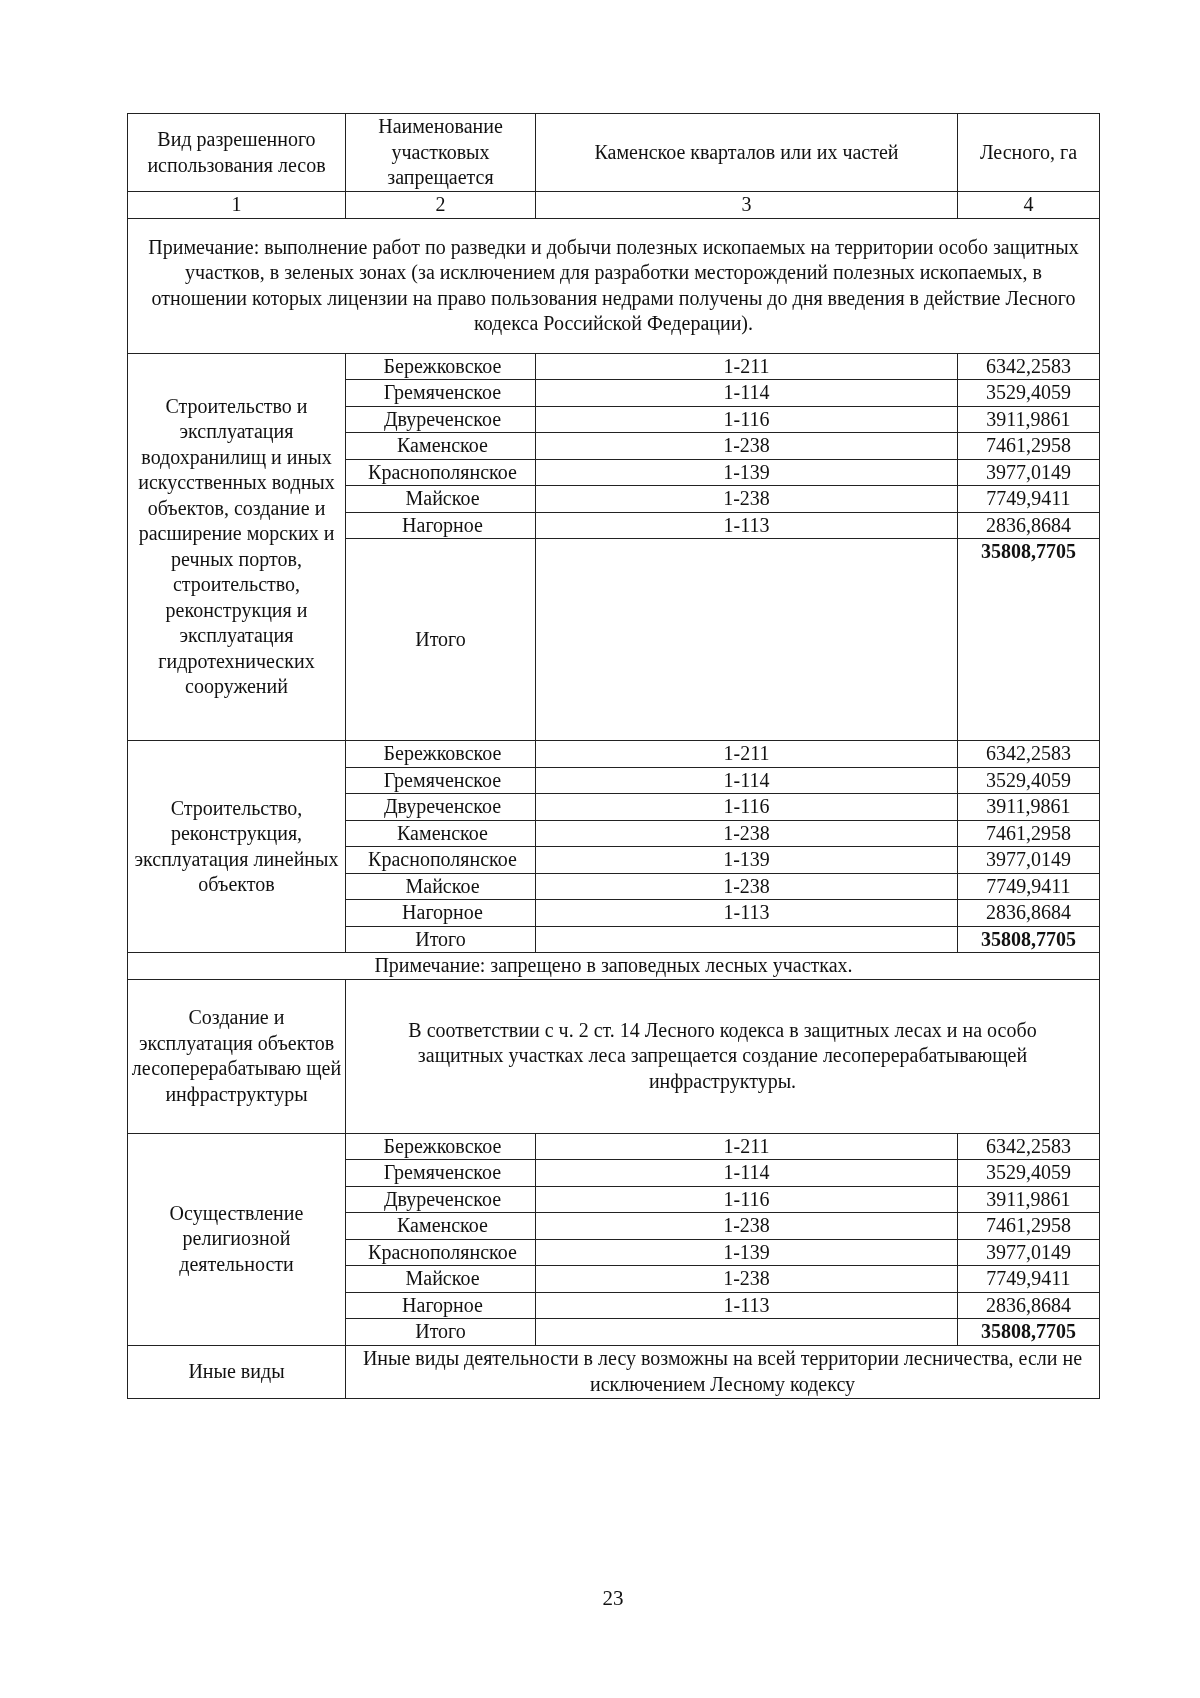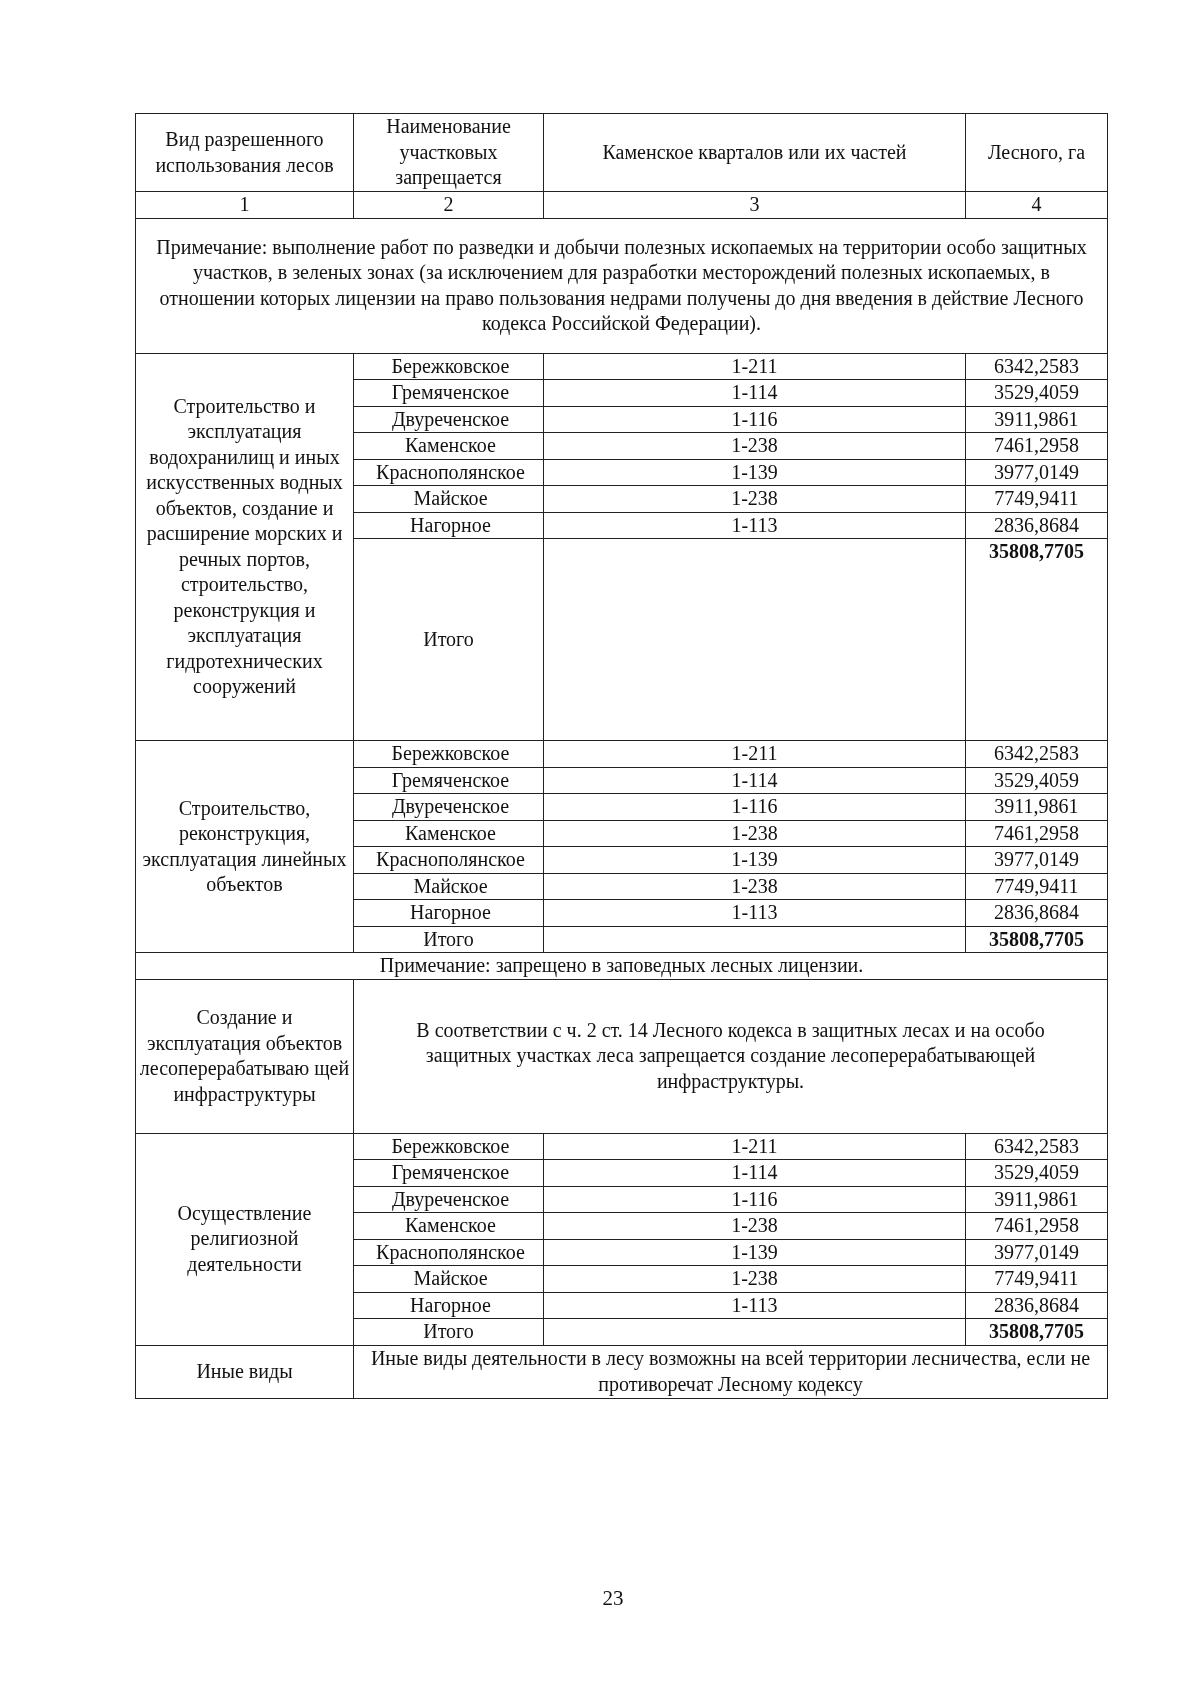--- a/index.html
+++ b/index.html
@@ -1,19 +1,19 @@
 <!DOCTYPE html>
 <html><head>
 <meta charset="utf-8">
 <style>
   html, body { margin: 0; padding: 0; background: #ffffff; }
   body { width: 1200px; height: 1698px; position: relative; overflow: hidden;
          font-family: "Liberation Serif", serif; color: #111; }
   .page { position: absolute; left: 0; top: 0; width: 1200px; height: 1698px; }
-  table.main { position: absolute; left: 135px; top: 113px; width: 972px;
+  table.main { position: absolute; left: 127px; top: 113px; width: 972px;
                border-collapse: collapse; table-layout: fixed;
                font-size: 20px; line-height: 25.5px; border-radius: 6px; }
   table.main td { border: 1.5px solid #222; padding: 0 6px; vertical-align: middle;
                   text-align: center; }
   td.left { text-align: center; padding-left: 10px !important; }
   td.bold { font-weight: bold; }
   td.top { vertical-align: top !important; }
   tr.r { height: 25.8px; }
   .pagenum { position: absolute; left: 0; width: 1226px; top: 1586px;
              text-align: center; font-size: 21px; }
@@ -124,21 +124,21 @@
       <td>1-113</td>
       <td>2836,8684</td>
     </tr>
     <tr class="r">
       <td>Итого</td>
       <td></td>
       <td class="bold">35808,7705</td>
     </tr>
 
     <tr class="r">
-      <td colspan="4">Примечание: запрещено в заповедных лесных лицензии.</td>
+      <td colspan="4">Примечание: запрещено в заповедных лесных участках.</td>
     </tr>
 
     <tr style="height:154px">
       <td style="padding:12px 2px">Создание и эксплуатация объектов лесоперерабатываю щей инфраструктуры</td>
       <td colspan="3" style="padding:8px 28px">В соответствии с ч. 2 ст. 14 Лесного кодекса в защитных лесах и на особо защитных участках леса запрещается создание лесоперерабатывающей инфраструктуры.</td>
     </tr>
 
     <tr class="r">
       <td rowspan="8">Осуществление религиозной деятельности</td>
       <td class="left">Бережковское</td>
@@ -176,19 +176,19 @@
       <td>2836,8684</td>
     </tr>
     <tr class="r">
       <td>Итого</td>
       <td></td>
       <td class="bold">35808,7705</td>
     </tr>
 
     <tr style="height:53px">
       <td>Иные виды</td>
-      <td colspan="3" style="padding:0 10px">Иные виды деятельности в лесу возможны на всей территории лесничества, если не противоречат Лесному кодексу</td>
+      <td colspan="3" style="padding:0 10px">Иные виды деятельности в лесу возможны на всей территории лесничества, если не исключением Лесному кодексу</td>
     </tr>
   </tbody>
 </table>
 
 <div class="pagenum">23</div>
 </div>
 
 </body></html>

